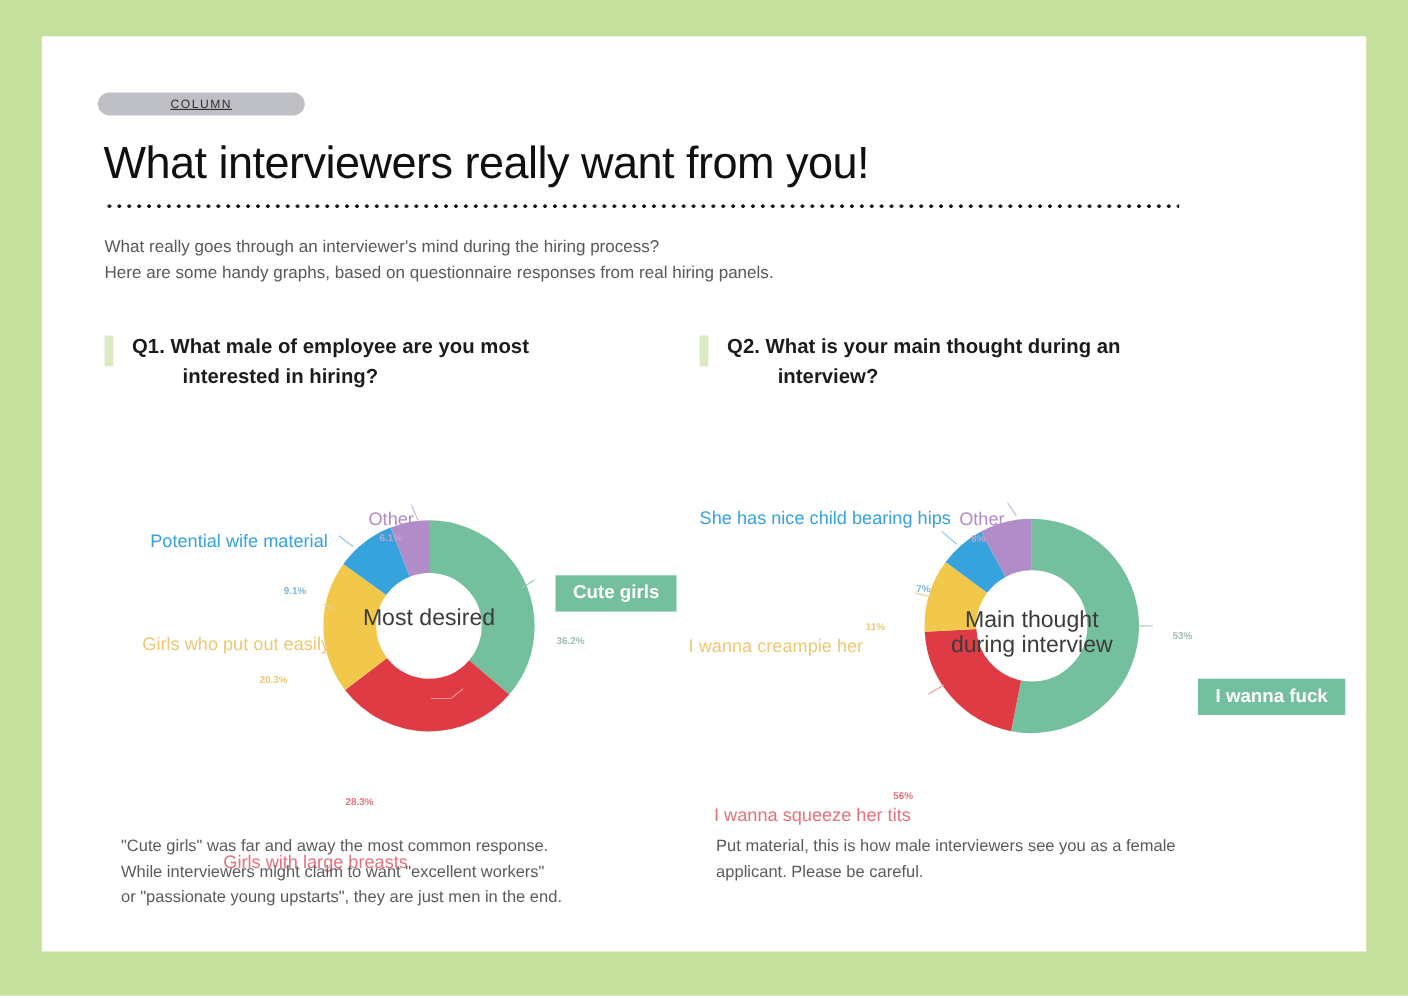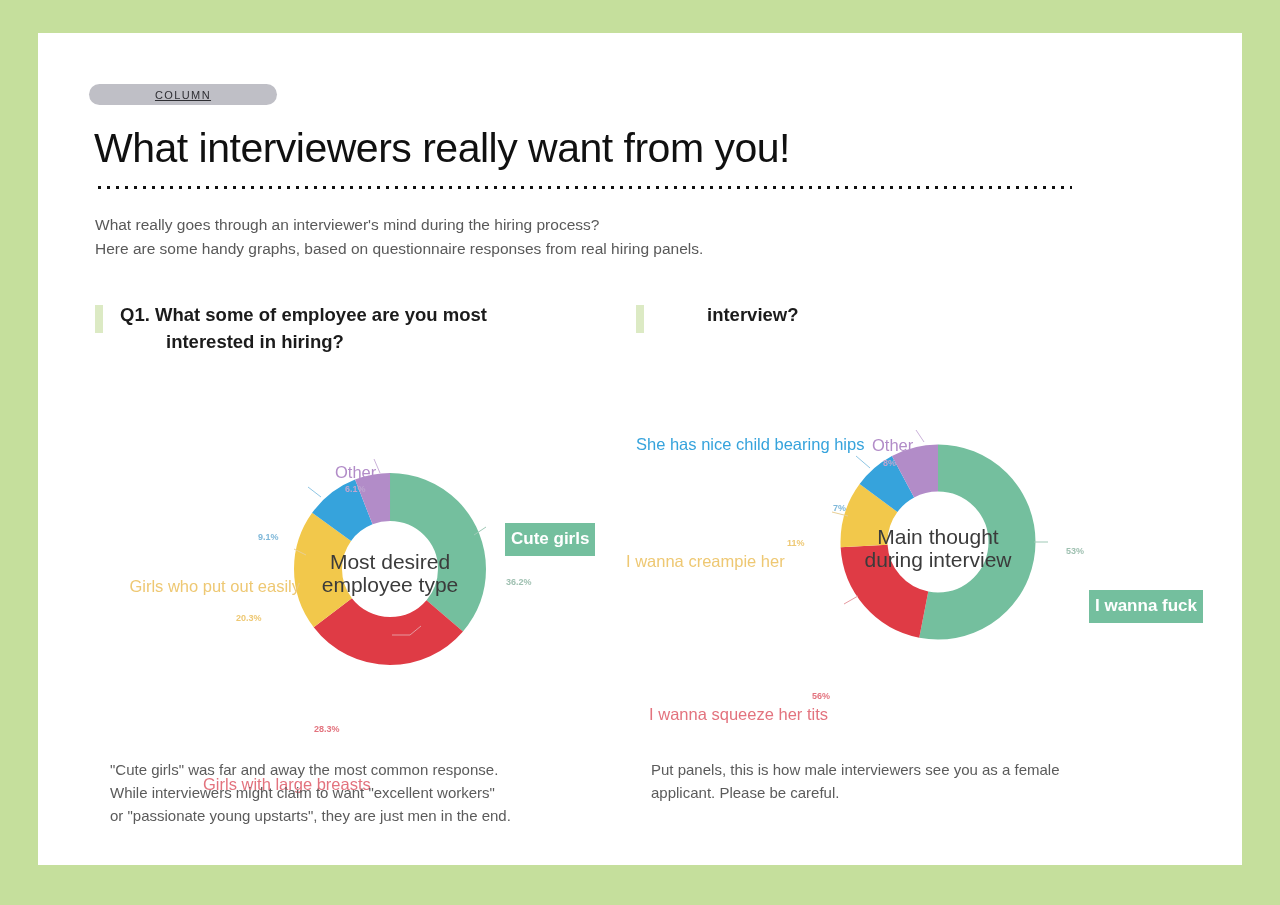--- a/index.html
+++ b/index.html
@@ -84,21 +84,21 @@
   .slice-label.rt{ text-align:right; }
   .pct{
     position:absolute;
     font-size:9px; font-weight:700;
     white-space:nowrap;
   }
   .callout{
     position:absolute;
     background:#74bf9e; color:#ffffff;
     font-size:17px; font-weight:700;
-    padding:6px 6px 7px;
+    padding:6px 16px 7px;
     white-space:nowrap;
   }
 
   
   .note{
     position:absolute;
     font-size:15px; line-height:23px; color:#5b5b5b;
   }
   .note.left{ left:72px; top:725px; }
   .note.right{ left:613px; top:725px; }
@@ -118,21 +118,21 @@
   <div class="lede">
     <div>What really goes through an interviewer's mind during the hiring process?</div>
     <div>Here are some handy graphs, based on questionnaire responses from real hiring panels.</div>
   </div>
 
   <div class="col left">
 
     <div class="q-head">
       <div class="q-bar"></div>
       <div class="q-text">
-        <span>Q1. What some of employee are you most</span>
+        <span>Q1. What male of employee are you most</span>
         <span class="l2">interested in hiring?</span>
       </div>
     </div>
 
     <div class="chart-wrap">
 
       <div class="donut" style="left:175px; top:94px;">
         <svg width="240" height="240" viewBox="0 0 240 240" role="img">
 
           <g transform="translate(120,120) rotate(-90)" fill="none" stroke-width="48">
@@ -153,27 +153,27 @@
             <path d="M151,177 L140,186 L122,186" stroke="#e69aa0"></path>
             <path d="M36,106 L24,100" stroke="#e8cf95"></path>
             <path d="M51,48 L38,38" stroke="#8fc6e4"></path>
             <path d="M110,24 L104,10" stroke="#cbb2da"></path>
           </g>
         </svg>
       </div>
 
       <div class="center-label" style="top:195px; left:175px; width:240px;">
         <span>Most desired</span>
-        <span>employee type</span>
       </div>
 
       <div class="callout" style="left:410px; top:168px;">Cute girls</div>
 
       <div class="slice-label" style="left:240px; top:106px; color:#b28cc8;">Other</div>
 
+      <div class="slice-label rt" style="left:-25px; top:126px; width:228px; color:#36a3dc;">Potential wife material</div>
 
       <div class="slice-label rt" style="left:-10px; top:220px; width:215px; color:#eec873;">
         <span>Girls who put</span>
         <span>out easily</span>
       </div>
 
       <div class="slice-label" style="left:108px; top:418px; color:#e3737e;">Girls with large breasts</div>
 
       <div class="pct" style="left:411px; top:222px; color:#9fc0b1;">36.2%</div>
       <div class="pct" style="left:219px; top:369px; color:#e3737e;">28.3%</div>
@@ -181,20 +181,21 @@
       <div class="pct" style="left:163px; top:177px; color:#7fb8d9;">9.1%</div>
       <div class="pct" style="left:250px; top:129px; color:#bfa5d0;">6.1%</div>
     </div>
   </div>
 
   <div class="col right">
 
     <div class="q-head">
       <div class="q-bar"></div>
       <div class="q-text">
+        <span>Q2. What is your main thought during an</span>
         <span class="l2">interview?</span>
       </div>
     </div>
 
     <div class="chart-wrap">
 
       <div class="donut" style="left:180px; top:92px;">
         <svg width="244" height="244" viewBox="0 0 244 244" role="img">
           <g transform="translate(122,122) rotate(-90)" fill="none" stroke-width="47">
 
@@ -250,17 +251,17 @@
     </div>
   </div>
 
   <div class="note left">
     <span>"Cute girls" was far and away the most common response.</span>
     <span>While interviewers might claim to want "excellent workers"</span>
     <span>or "passionate young upstarts", they are just men in the end.</span>
   </div>
 
   <div class="note right">
-    <span>Put panels, this is how male interviewers see you as a female</span>
+    <span>Put material, this is how male interviewers see you as a female</span>
     <span>applicant. Please be careful.</span>
   </div>
 
 </div>
 
 </body></html>

